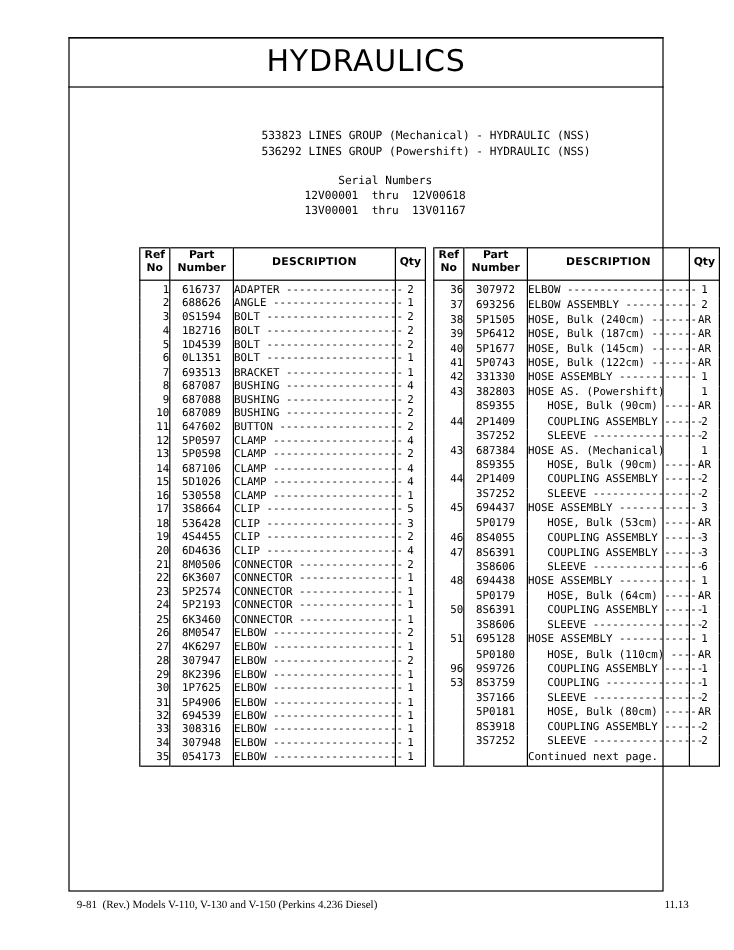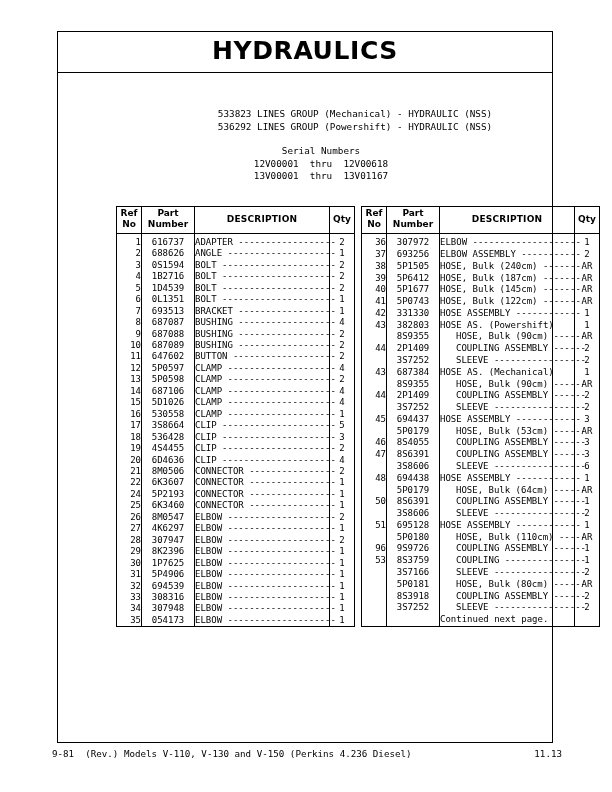--- a/index.html
+++ b/index.html
@@ -35,21 +35,21 @@
     border-top: 1.6px solid #000;
   }
 
   .page-title {
     position: absolute;
     left: 57px;
     top: 36px;
     width: 496px;
     text-align: center;
     font-family: "DejaVu Sans", "Liberation Sans", sans-serif;
-    font-weight: bold;
+    font-weight: normal;
     font-size: 25px;
     letter-spacing: 0.6px;
     line-height: 30px;
   }
 
   .title-rule-bottom {
     position: absolute;
     left: 57px;
     top: 72px;
     width: 496px;
@@ -120,25 +120,26 @@
   td.c-qty  { text-align: center; }
 
   tbody tr:first-child td { padding-top: 3px; }
 
   td.c-desc.indent { padding-left: 16px; }
   td.c-note { text-align: left; padding-left: 7px; white-space: pre; }
 
   .footer {
     position: absolute;
     top: 748px;
-    left: 52px;
+    left: 64px;
     width: 510px;
     font-size: 9.2px;
     line-height: 12px;
     white-space: pre;
+    font-family: Liberation Serif, serif;
   }
   .footer .f-left { position: absolute; left: 0; top: 0; }
   .footer .f-right { position: absolute; right: 0; top: 0; }
 </style>
 </head>
 <body>
 
 <div class="title-rule-top"></div>
 <div class="page-frame"></div>
 
@@ -291,20 +292,26 @@
           <td class="c-desc">CONNECTOR ----------------</td>
           <td class="c-qty">2</td>
         </tr>
         <tr>
           <td class="c-ref">22</td>
           <td class="c-part">6K3607</td>
           <td class="c-desc">CONNECTOR ----------------</td>
           <td class="c-qty">1</td>
         </tr>
         <tr>
+          <td class="c-ref">23</td>
+          <td class="c-part">5P2574</td>
+          <td class="c-desc">CONNECTOR ----------------</td>
+          <td class="c-qty">1</td>
+        </tr>
+        <tr>
           <td class="c-ref">24</td>
           <td class="c-part">5P2193</td>
           <td class="c-desc">CONNECTOR ----------------</td>
           <td class="c-qty">1</td>
         </tr>
         <tr>
           <td class="c-ref">25</td>
           <td class="c-part">6K3460</td>
           <td class="c-desc">CONNECTOR ----------------</td>
           <td class="c-qty">1</td>

